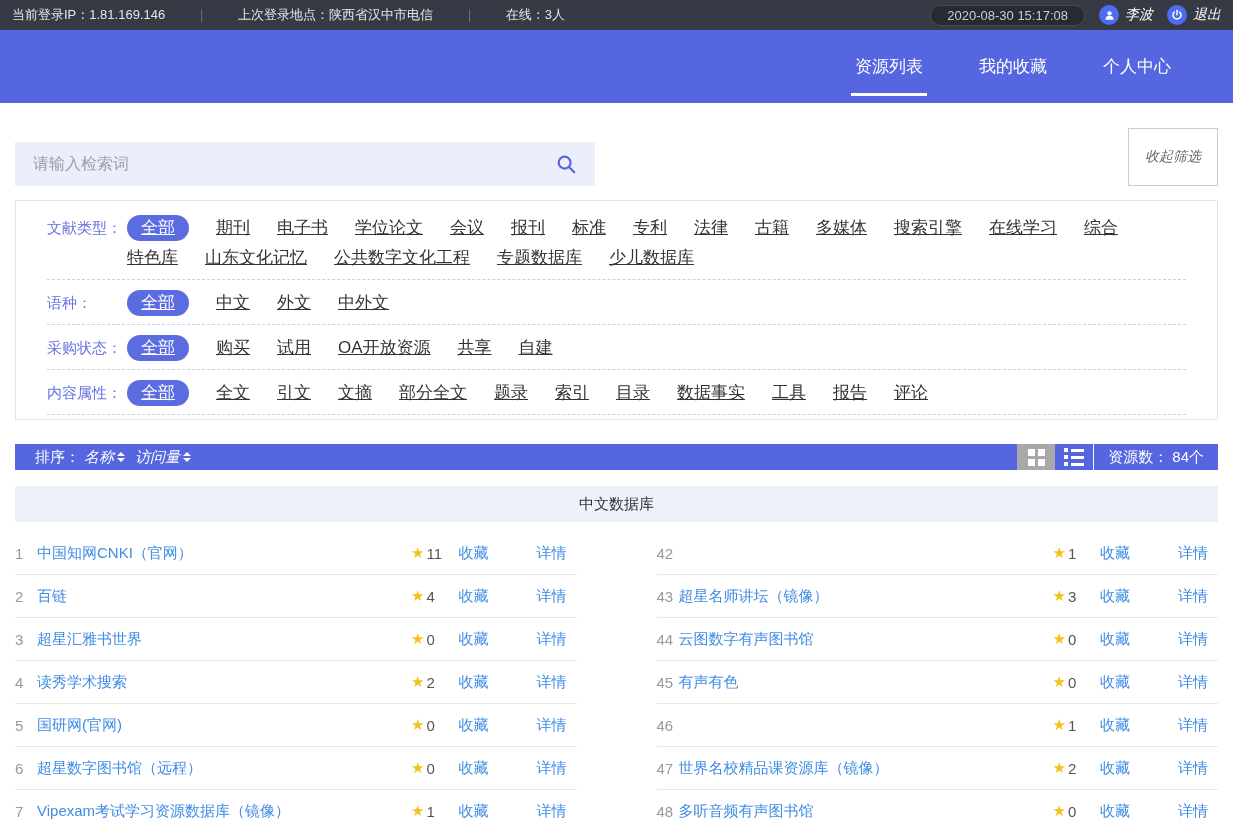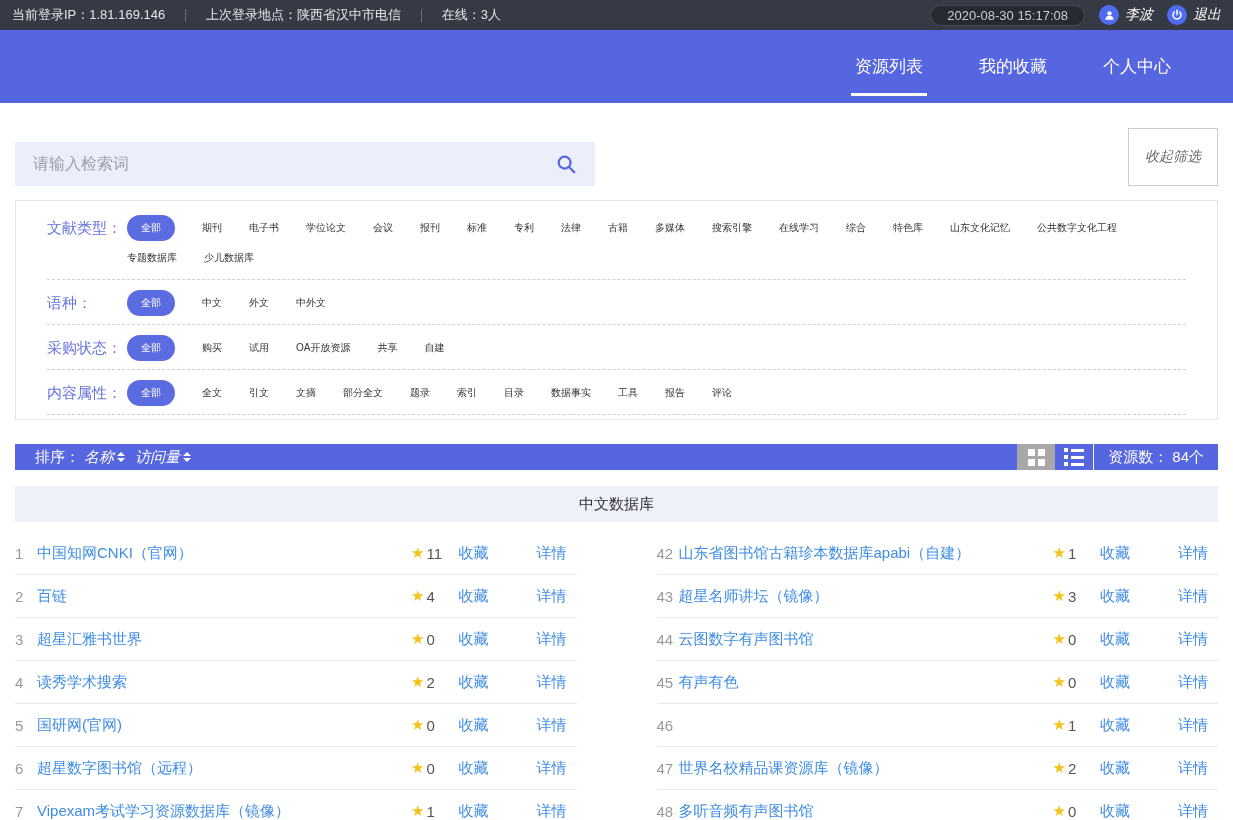--- a/index.html
+++ b/index.html
@@ -1,21 +1,21 @@
 <!DOCTYPE html>
 <html><head>
 <meta charset="utf-8">
 <style>
   * { margin:0; padding:0; box-sizing:border-box; }
   html,body { width:1233px; height:820px; overflow:hidden; background:#fff;
     font-family:"Liberation Sans","DejaVu Sans",sans-serif; }
 
   
   .topbar { height:30px; background:#363a45; color:#e3e5ea; display:flex;
-    align-items:center; padding:0 12px; font-size:13px; }
+    align-items:center; padding:0 12px; font-size:13px;gap:16px; }
   .topbar .seg { margin-right:14px; white-space:nowrap; }
   .topbar .div { color:#7a7e8a; margin-right:14px; }
   .topbar .right { margin-left:auto; display:flex; align-items:center; gap:14px;text-align:center; }
   .ts-pill { background:#272a33; border:1px solid #454a57; border-radius:12px;
     padding:2px 16px; color:#c9ccd4; font-size:13px; }
   .chip { display:flex; align-items:center; gap:6px; cursor:pointer; }
   .chip .cir { width:20px; height:20px; border-radius:50%; background:#4f6bf0;
     display:flex; align-items:center; justify-content:center; }
   .chip .nm { font-style:italic; font-size:14px; color:#fff; }
 
@@ -39,22 +39,22 @@
     font-style:italic; font-size:14px; padding:19px 16px; cursor:pointer;
     font-family:inherit; }
 
   
   .filter-panel { margin:14px 15px 0; border:1px solid #e4e4e4; padding:4px 31px; }
   .filter-row { display:flex; padding:10px 0 8px; border-bottom:1px dashed #c9cfe8; }
   .filter-label { width:80px; flex-shrink:0; color:#6673de; font-size:15px;
     line-height:26px; }
   .filter-options { flex:1; display:flex; flex-wrap:wrap; align-items:center;
     column-gap:27px; row-gap:4px; }
-  .filter-option { font-size:10px; color:#333; line-height:22px; padding:2px 0;
-    cursor:pointer; white-space:nowrap; }
+  .filter-option { font-size:17px; color:#333; line-height:22px; padding:2px 0;
+    cursor:pointer; white-space:nowrap;text-decoration:underline; }
   .filter-option.selected { background:#5b6ce0; color:#fff; border-radius:13px;
     padding:2px 14px; }
 
   
   .sort-bar { margin:24px 15px 0; height:26px; background:#5566e0; display:flex;
     align-items:center; color:#fff; padding-left:20px; font-size:15px; }
   .sort-label { margin-right:4px; }
   .sort-option { font-style:italic; margin-right:10px; display:inline-flex;
     align-items:center; gap:3px; cursor:pointer; }
   .sort-arrows { display:inline-flex; flex-direction:column; gap:2px; }
@@ -321,21 +321,20 @@
         <a class="res-title">Vipexam考试学习资源数据库（镜像）</a>
         <span class="star">★</span>
         <span class="star-count">1</span>
         <a class="res-link fav">收藏</a>
         <a class="res-link det">详情</a>
       </div>
     </div>
   <div>
       <div class="res-row">
         <span class="res-no">42</span>
-        <a class="res-title">山东省图书馆古籍珍本数据库apabi（自建）</a>
         <span class="star">★</span>
         <span class="star-count">1</span>
         <a class="res-link fav">收藏</a>
         <a class="res-link det">详情</a>
       </div>
       <div class="res-row">
         <span class="res-no">43</span>
         <a class="res-title">超星名师讲坛（镜像）</a>
         <span class="star">★</span>
         <span class="star-count">3</span>

